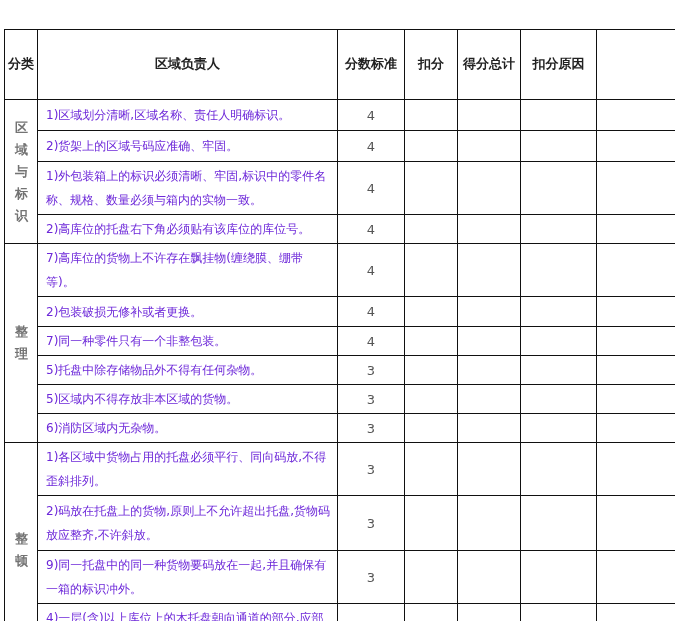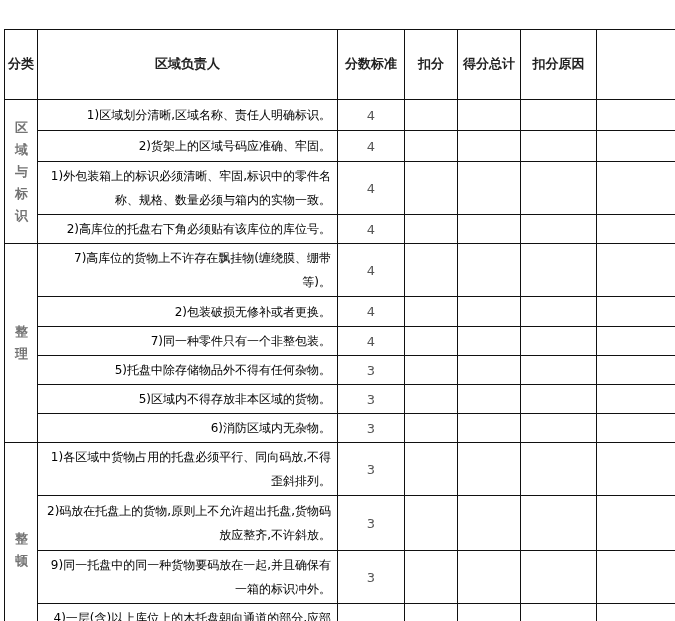--- a/index.html
+++ b/index.html
@@ -51,22 +51,22 @@
     font-size: 13px;
     color: #737373;
     text-align: right;
     word-break: break-all;
     line-height: 22px;
     padding: 0 9px;
   }
   td.item {
     padding: 2px 6px 2px 8px;
     line-height: 24px;
-    text-align: right;
-    color: #000000;
+    text-align: left;
+    color: #6d28d9;
   }
   td.score {
     text-align: center;
     color: #555;
     font-size: 13px;
   }
   td.blank { background: #fff; }
 </style>
 </head>
 <body>

